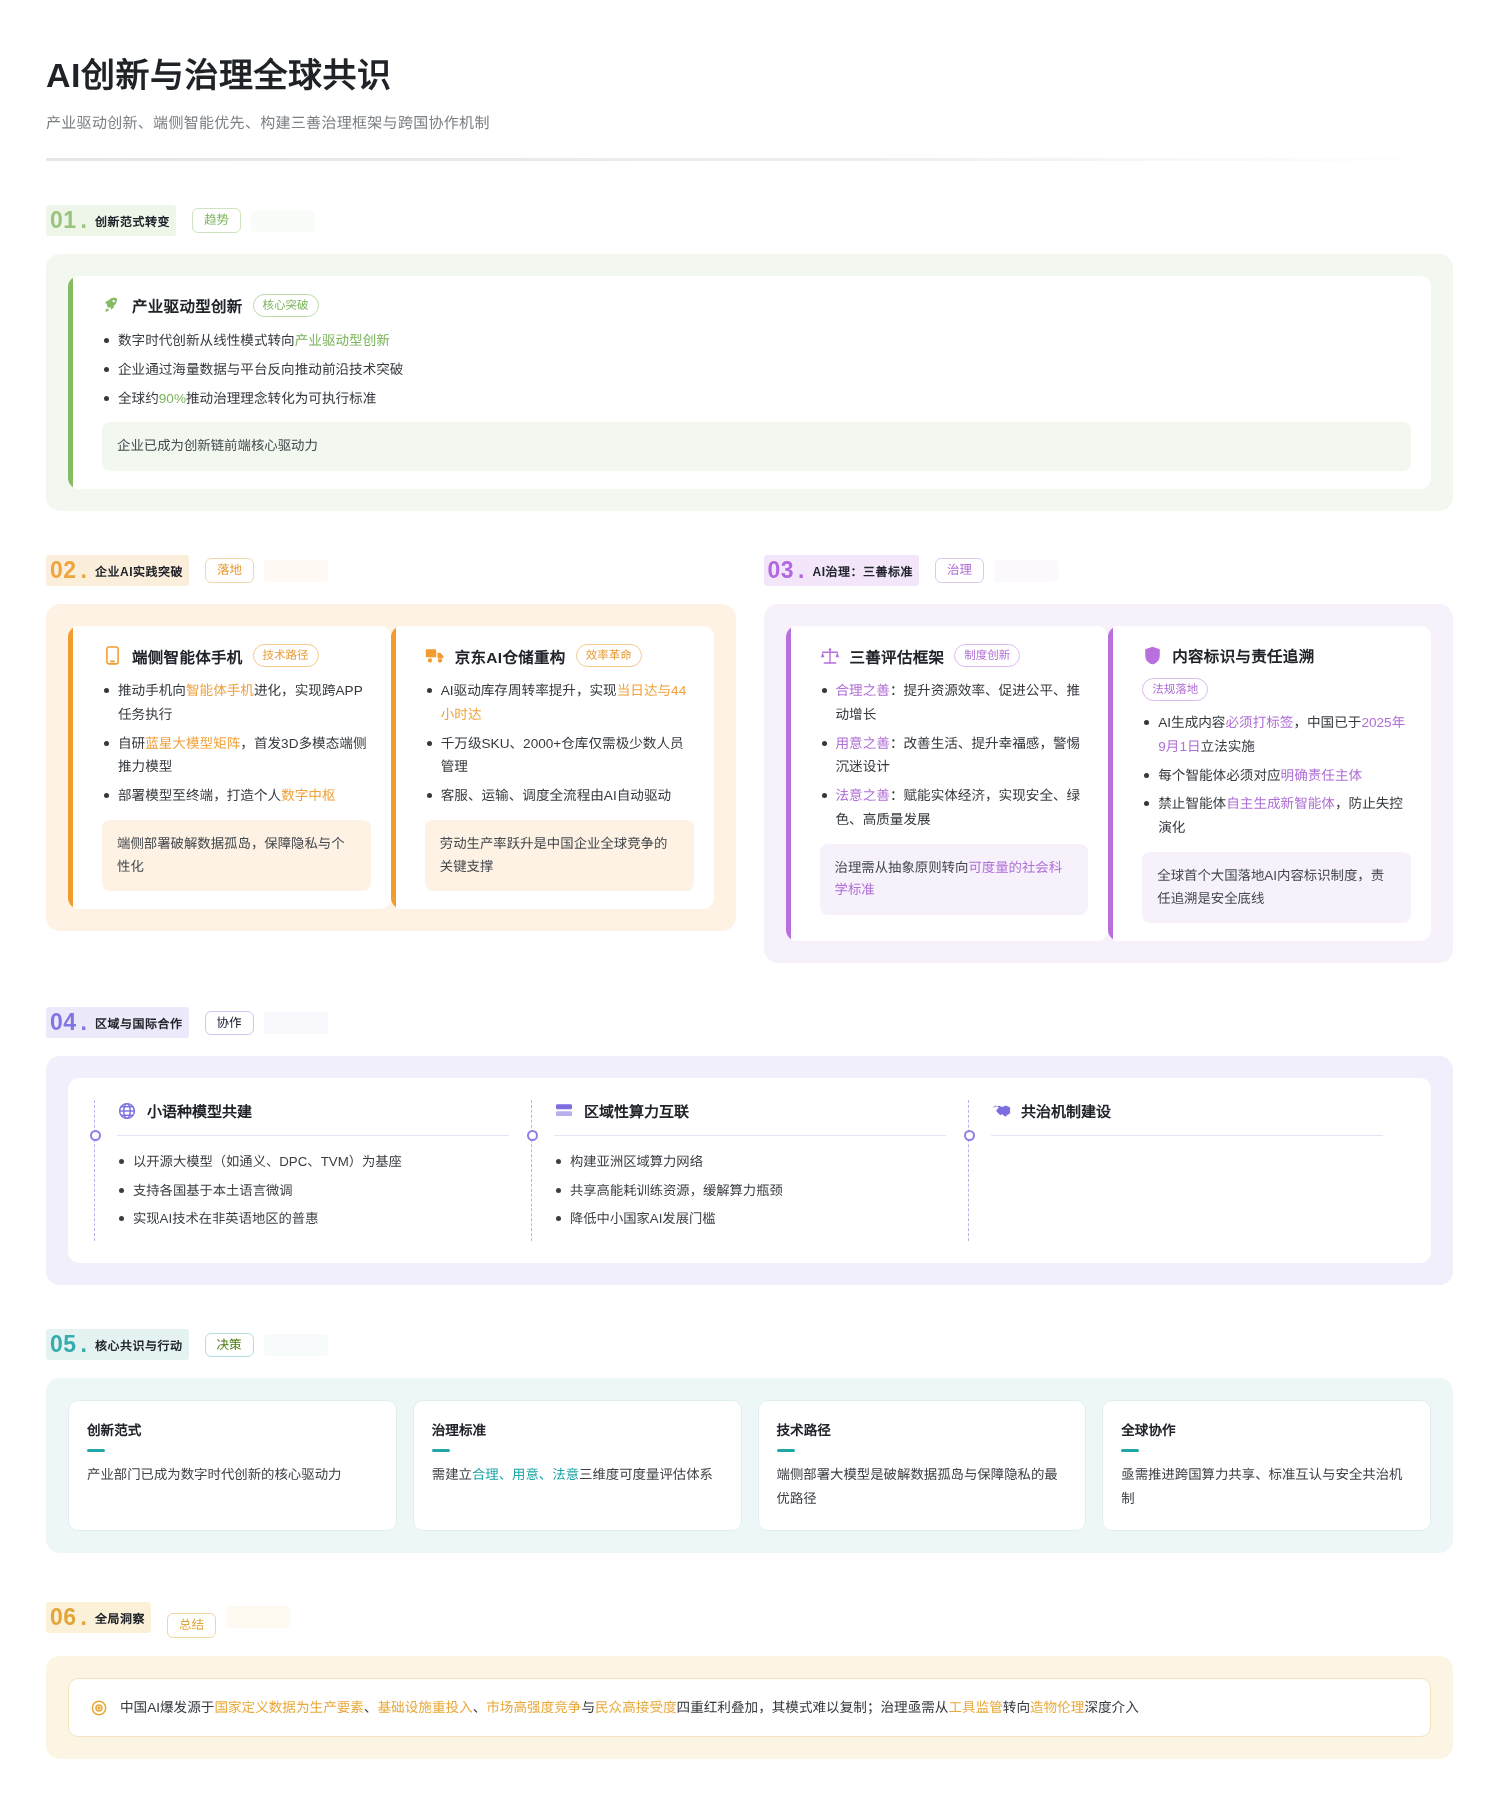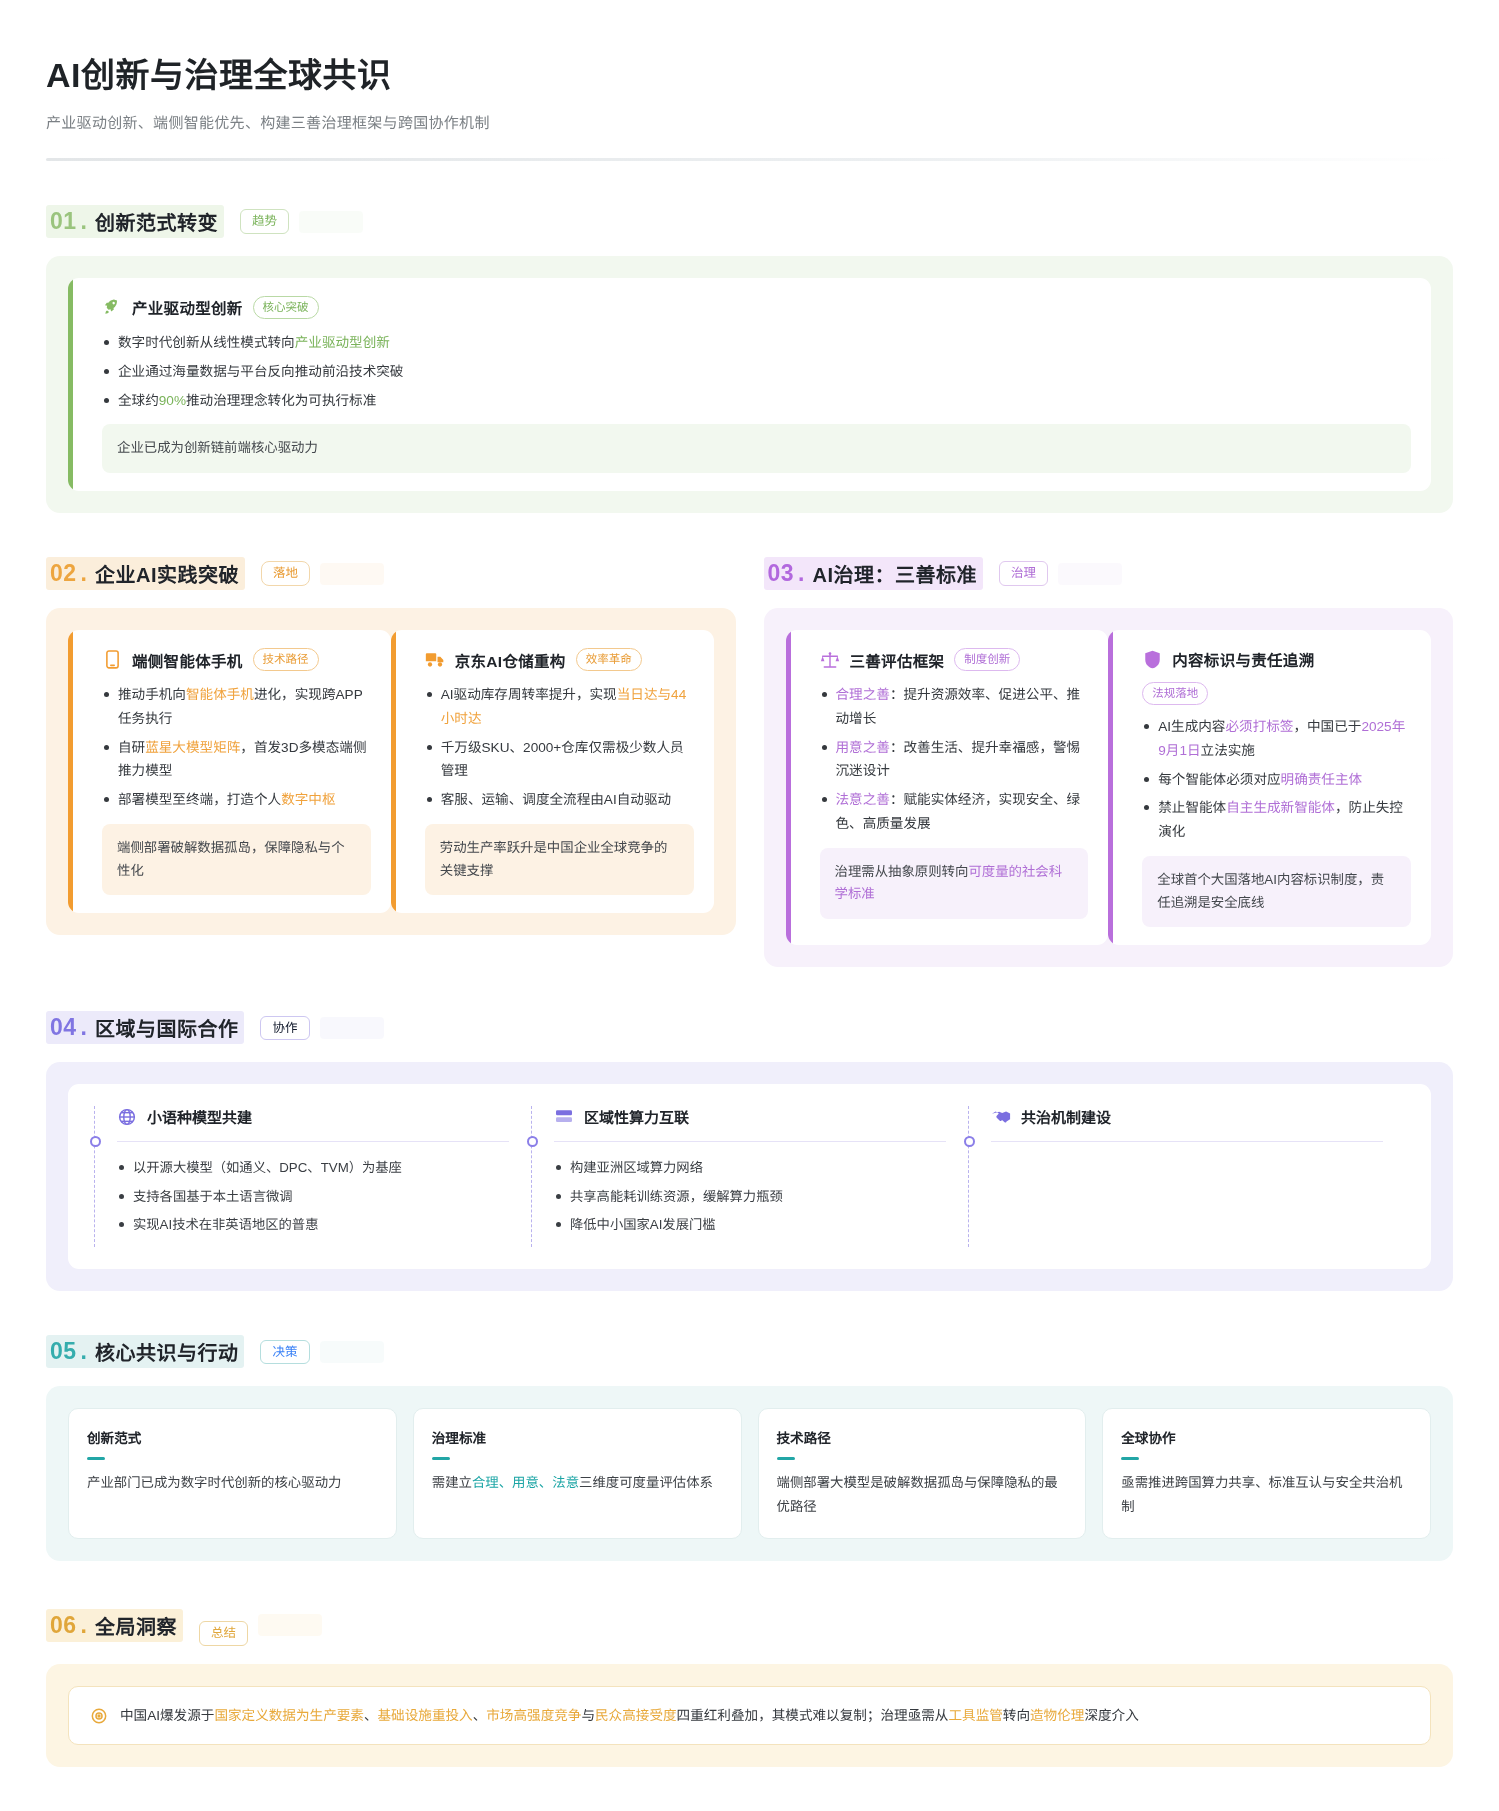--- a/index.html
+++ b/index.html
@@ -46,21 +46,21 @@
     padding: 2px 6px 2px 4px;
     border-radius: 3px;
   }
   .sec-num {
     font-size: 23px;
     font-weight: 700;
     letter-spacing: .5px;
   }
   .sec-dot { font-size: 23px; font-weight: 700; }
   .sec-title {
-    font-size: 20px;
+    font-size: 12px;
     font-weight: 700;
     color: #20242a;
     letter-spacing: .5px;
   }
   .sec-tag {
     font-size: 12.5px;
     padding: 5px 11px;
     border-radius: 6px;
     border: 1px solid;
     background: #fff;
@@ -239,21 +239,21 @@
 
   <div style="display:flex; gap:28px;">
 
     <div style="flex:1;">
       <div class="sec-head">
         <span class="hl" style="background:#fbeedb;">
           <span class="sec-num" style="color:#eda53f;">02</span>
           <span class="sec-dot" style="color:#eda53f;margin-left:-4px;">.</span>
           <span class="sec-title">企业AI实践突破</span>
         </span>
-        <span class="sec-tag" style="color:#e99c35;border-color:#f2d7ab;border-radius:8px;">落地</span>
+        <span class="sec-tag" style="color:#e99c35;border-color:#f2d7ab;">落地</span>
         <span class="tail" style="background:#fdf2e4;"></span>
       </div>
 
       <div class="panel orange">
         <div class="cards2">
 
           <div class="card">
             <span class="bar" style="background:#f29c30;"></span>
             <div class="card-inner">
               <div class="card-head">
@@ -442,21 +442,21 @@
       </div>
     </div>
   </div>
 
   <div class="sec-head">
     <span class="hl" style="background:#e4f2f2;">
       <span class="sec-num" style="color:#35adad;">05</span>
       <span class="sec-dot" style="color:#35adad;margin-left:-4px;">.</span>
       <span class="sec-title">核心共识与行动</span>
     </span>
-    <span class="sec-tag" style="color:#3b82f6;border-color:#b5dede;text-align:right;">决策</span>
+    <span class="sec-tag" style="color:#4d7c0f;border-color:#b5dede;text-align:right;">决策</span>
     <span class="tail" style="background:#eef7f7;"></span>
   </div>
 
   <div class="panel teal">
     <div class="cards4">
       <div class="mini">
         <div class="mini-label">创新范式</div>
         <div class="mini-dash"></div>
         <div class="mini-body"><span>产业部门已成为数字时代创新的核心驱动力</span></div>
       </div>

